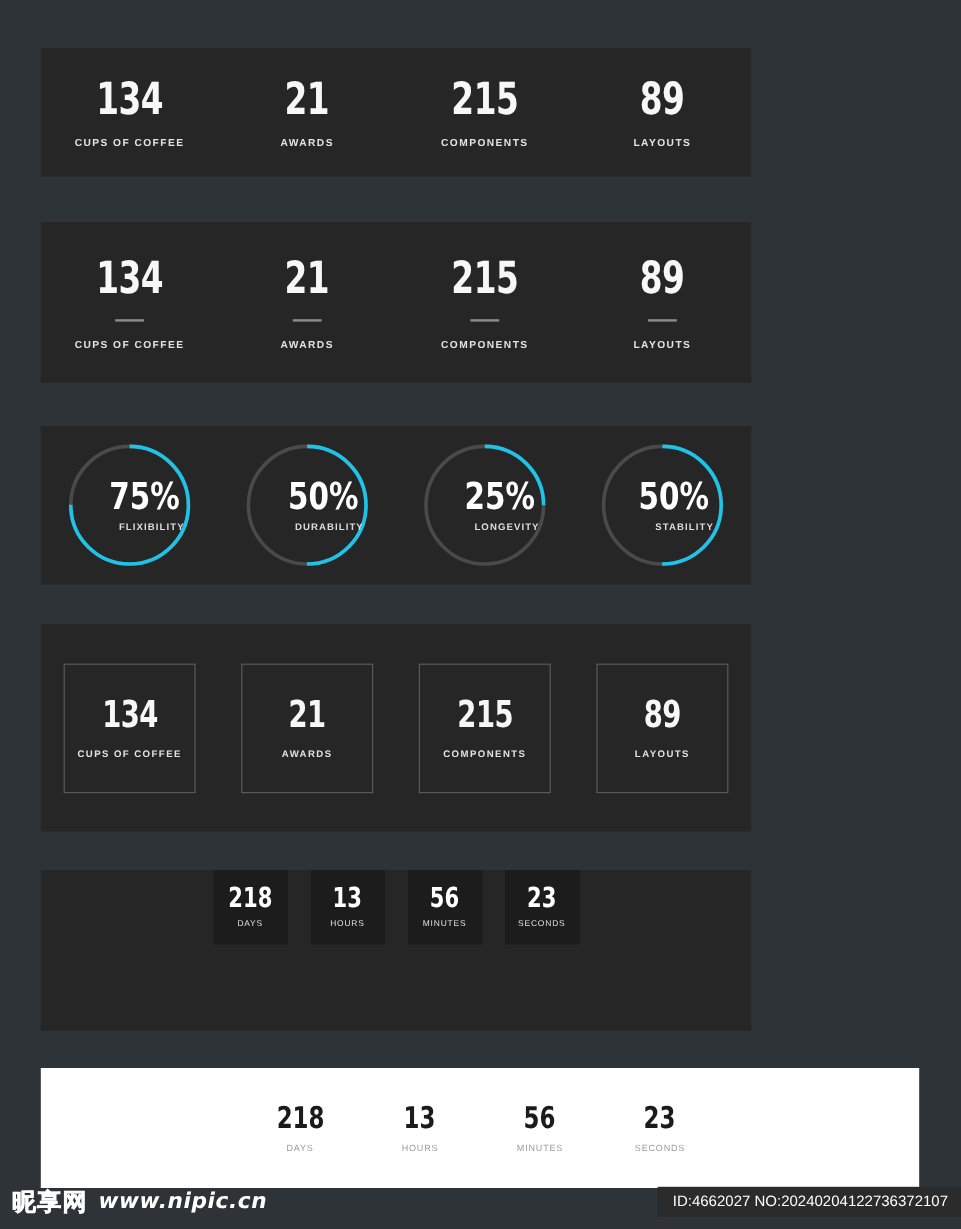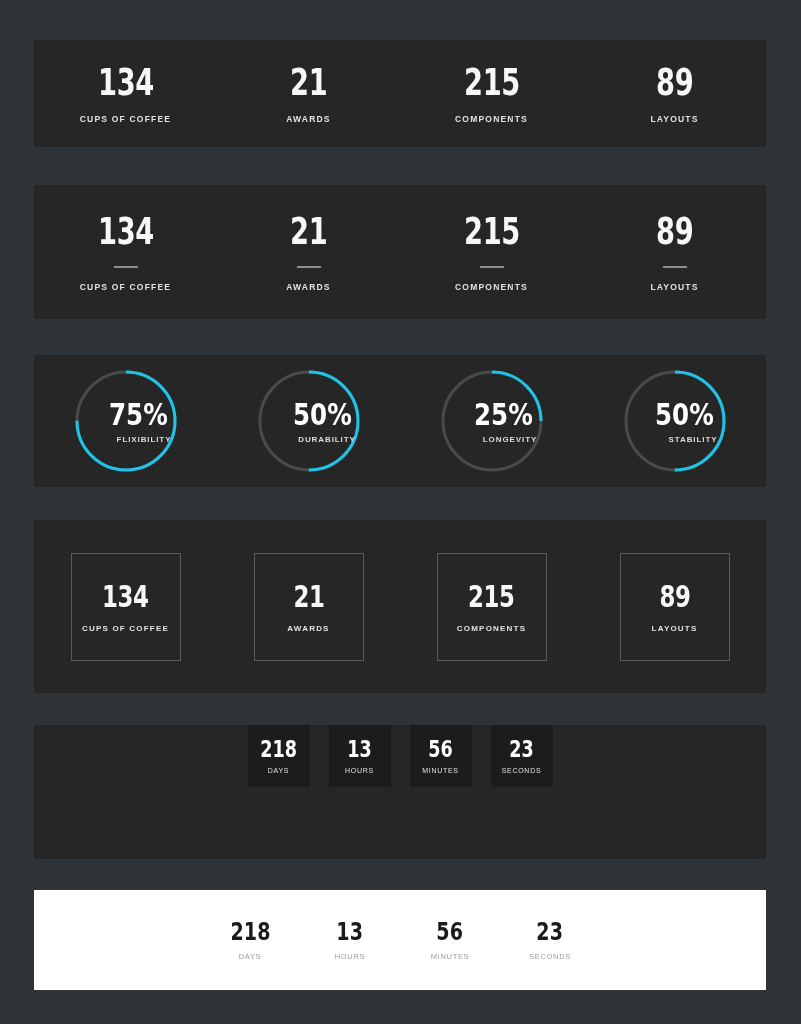--- a/index.html
+++ b/index.html
@@ -11,21 +11,21 @@
     font-family: "Liberation Sans", sans-serif;
     overflow: hidden;
     position: relative;
   }
 
   .page { position: relative; width: 801px; height: 1024px; }
 
   .panel {
     position: absolute;
     left: 34px;
-    width: 732px;
+    width: 592px;
     background: #262626;
   }
 
   .panel-light {
     position: absolute;
     left: 34px;
     width: 732px;
     background: #ffffff;
   }
 
@@ -393,15 +393,20 @@
         <div class="cd-label">MINUTES</div>
       </div>
       <div class="cd-cell">
         <div class="cd-num">23</div>
         <div class="cd-label">SECONDS</div>
       </div>
     </div>
   </div>
 
   <div class="footer">
+    <div class="wm">
+      <span class="wm-cn">昵享网</span>
+      <span class="wm-url">www.nipic.cn</span>
+    </div>
+    <div class="idbar">ID:4662027 NO:20240204122736372107</div>
   </div>
 
 </div>
 
 </body></html>

